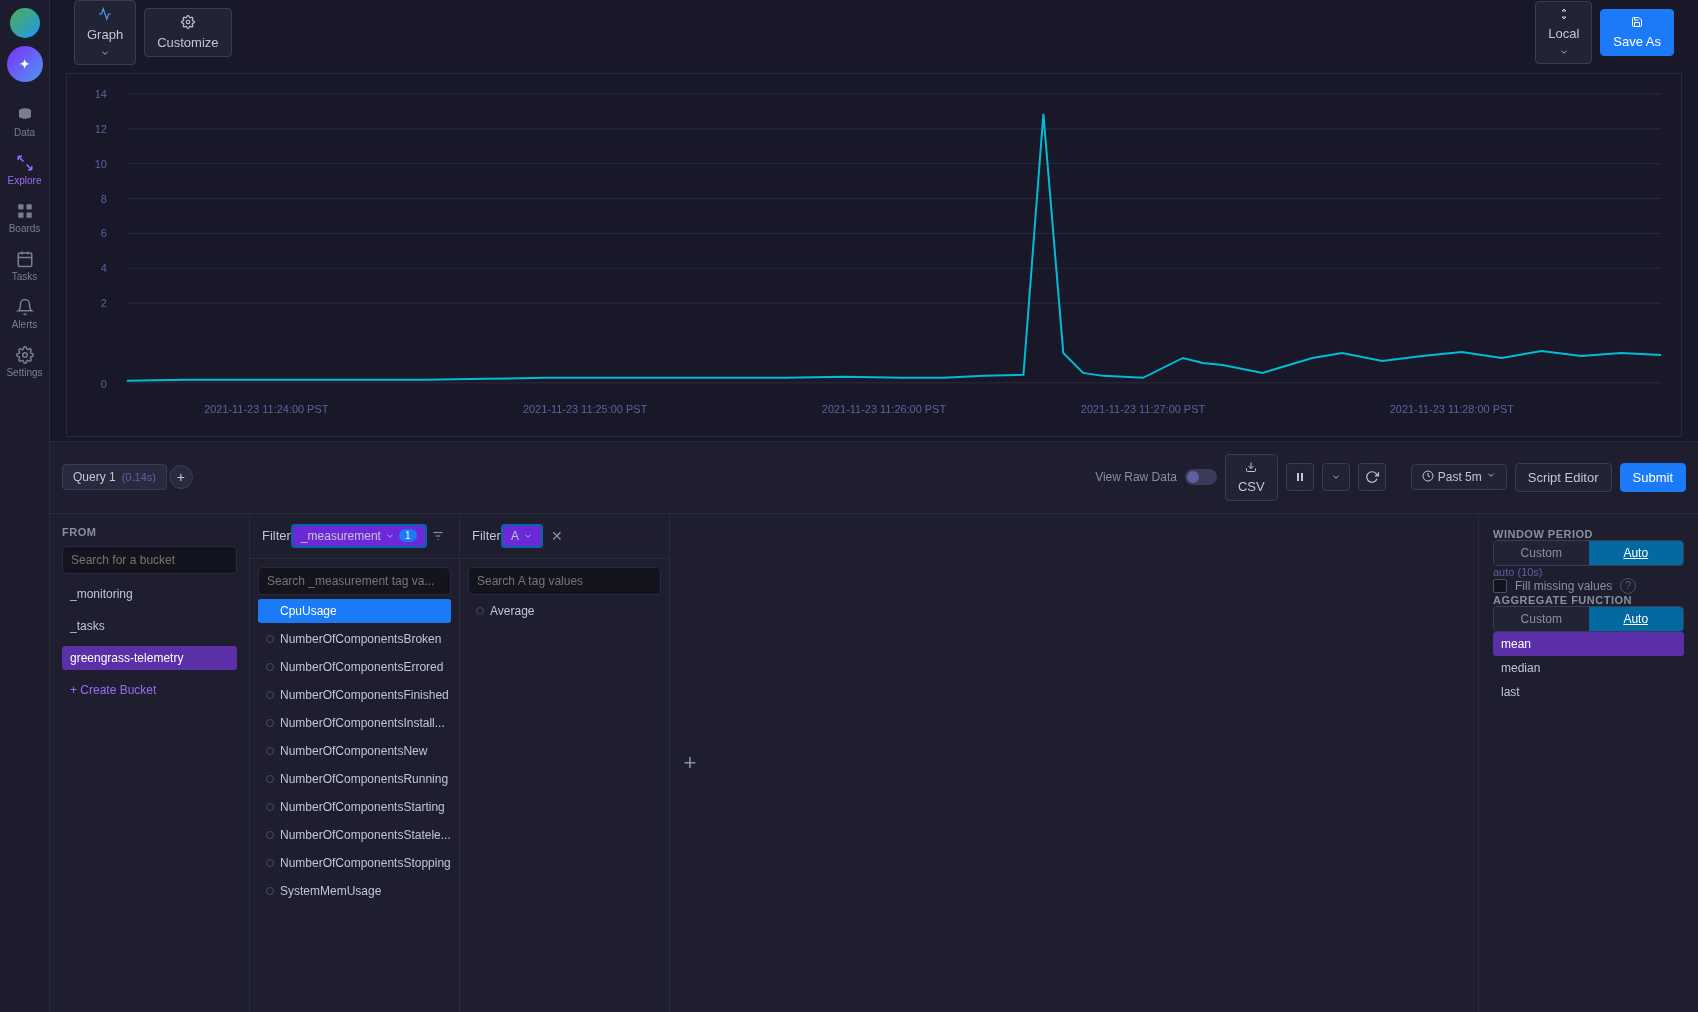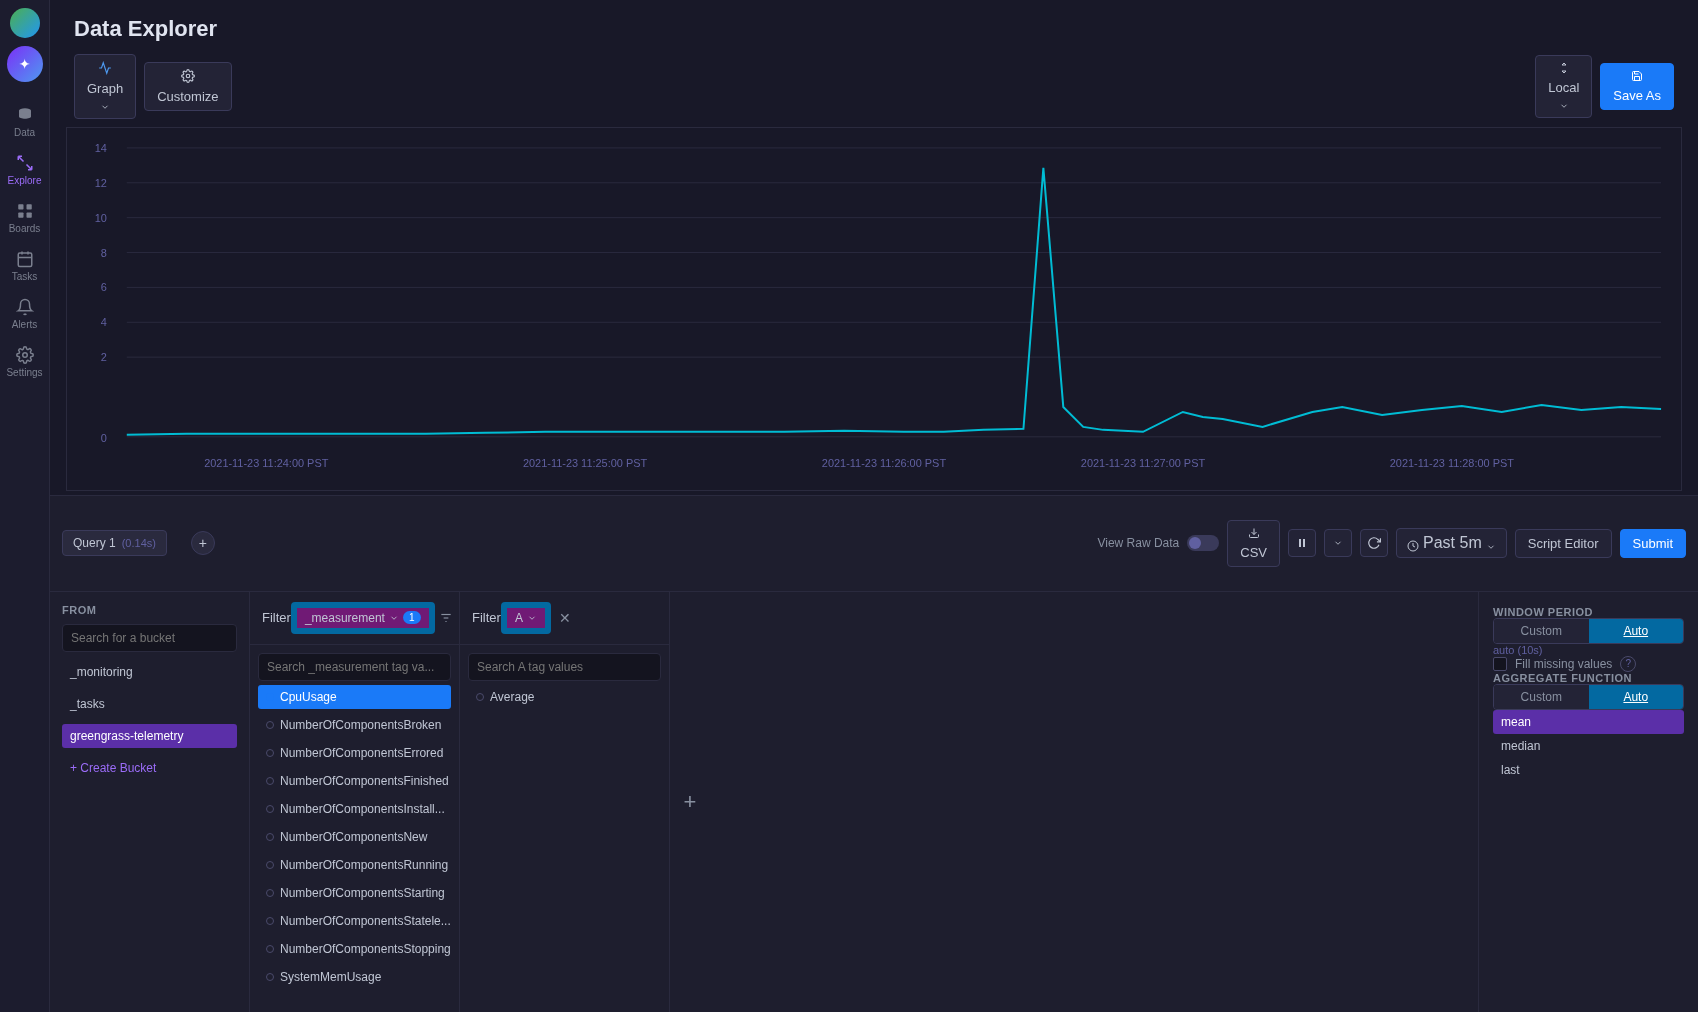--- a/index.html
+++ b/index.html
@@ -131,22 +131,22 @@
     }
     .chart-svg {
       width: 100%;
       height: 100%;
     }
 
     
     .query-bar {
       display: flex;
       align-items: center;
-      gap: 24px;
-      padding: 24px 12px;
+      gap: 2px;
+      padding: 12px 12px;
       background: #1e1e2e;
       border-top: 1px solid #2a2a3e;
       border-bottom: 1px solid #2a2a3e;
     }
     .query-tab {
       display: flex;
       align-items: center;
       gap: 6px;
       padding: 5px 10px;
       border-radius: 4px;
@@ -200,29 +200,30 @@
       align-items: center;
       justify-content: center;
       border-radius: 4px;
       background: #232336;
       border: 1px solid #3a3a5a;
       cursor: pointer;
       color: #c0c6d4;
     }
     .time-select {
       display: flex;
-      align-items: flex-end;
+      align-items: flex-start;
       gap: 4px;
       padding: 5px 10px;
       background: #232336;
       border: 1px solid #3a3a5a;
       border-radius: 4px;
-      font-size: 16px;
-      color: #c0c6d4;
-      cursor: pointer;
+      font-size: 12px;
+      color: #c0c6d4;
+      cursor: pointer;
+      margin-left: 17px;
     }
 
     
     .filter-panels {
       display: flex;
       background: #1e1e2e;
       flex: 1;
       overflow: hidden;
     }
 
@@ -294,22 +295,22 @@
       align-items: center;
       gap: 6px;
       font-size: 13px;
       color: #c0c6d4;
     }
     .filter-dropdown {
       display: flex;
       align-items: center;
       gap: 4px;
       padding: 3px 8px;
-      background: #701a75;
-      border: 6px solid #0369a1;
+      background: #6d28d9;
+      border: 2px solid #0369a1;
       border-radius: 4px;
       font-size: 12px;
       color: #c0c6d4;
       cursor: pointer;
     }
     .badge {
       background: #1a7af8;
       color: white;
       border-radius: 10px;
       padding: 1px 6px;
@@ -515,23 +516,20 @@
     <svg viewBox="0 0 24 24" fill="none" stroke="currentColor" stroke-width="2">
       <circle cx="12" cy="12" r="3"></circle>
         <path d="M19.4 15a1.65 1.65 0 0 0 .33 1.82l.06.06a2 2 0 0 1-2.83 2.83l-.06-.06a1.65 1.65 0 0 0-1.82-.33 1.65 1.65 0 0 0-1 1.51V21a2 2 0 0 1-4 0v-.09A1.65 1.65 0 0 0 9 19.4a1.65 1.65 0 0 0-1.82.33l-.06.06a2 2 0 0 1-2.83-2.83l.06-.06A1.65 1.65 0 0 0 4.68 15a1.65 1.65 0 0 0-1.51-1H3a2 2 0 0 1 0-4h.09A1.65 1.65 0 0 0 4.6 9a1.65 1.65 0 0 0-.33-1.82l-.06-.06a2 2 0 0 1 2.83-2.83l.06.06A1.65 1.65 0 0 0 9 4.68a1.65 1.65 0 0 0 1-1.51V3a2 2 0 0 1 4 0v.09a1.65 1.65 0 0 0 1 1.51 1.65 1.65 0 0 0 1.82-.33l.06-.06a2 2 0 0 1 2.83 2.83l-.06.06A1.65 1.65 0 0 0 19.4 9a1.65 1.65 0 0 0 1.51 1H21a2 2 0 0 1 0 4h-.09a1.65 1.65 0 0 0-1.51 1z"></path>
     </svg>
     <span>Settings</span>
   </div>
 </nav>
 
 <div class="main">
 
-  <div class="page-header">
-    <h1 class="page-title">Data Explorer</h1>
-  </div>
 
   <div class="toolbar">
     <div class="toolbar-left">
       <button class="btn btn-dropdown">
         <svg width="14" height="14" viewBox="0 0 24 24" fill="none" stroke="#4e9af1" stroke-width="2">
           <polyline points="22 12 18 12 15 21 9 3 6 12 2 12"></polyline>
         </svg>
         <span>Graph</span>
         <svg width="10" height="10" viewBox="0 0 24 24" fill="none" stroke="currentColor" stroke-width="2">
             <polyline points="6 9 12 15 18 9"></polyline>

